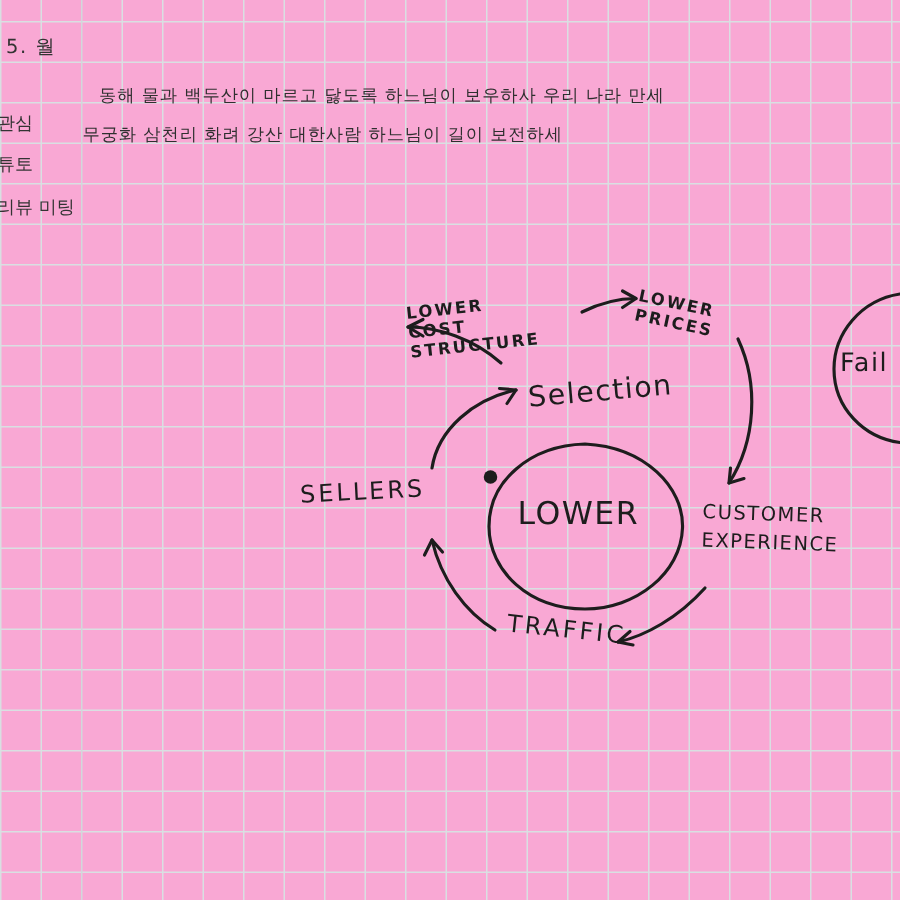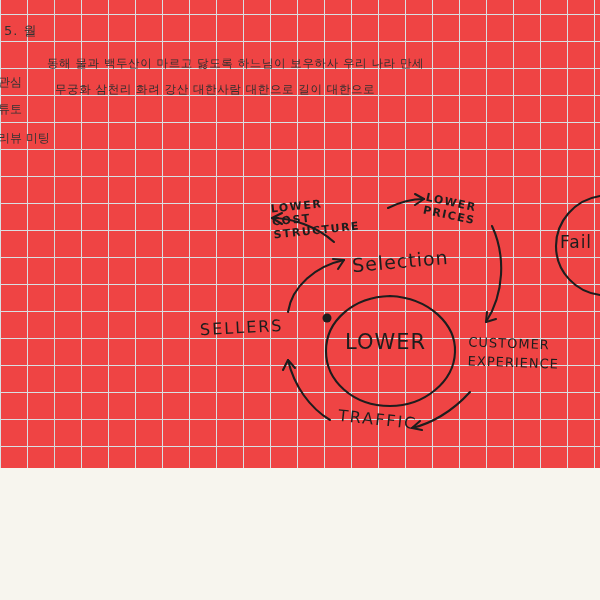--- a/index.html
+++ b/index.html
@@ -3,22 +3,22 @@
 <meta charset="utf-8">
 <style>
   html, body {
     margin: 0;
     padding: 0;
     background: #f7f5ee;
   }
   #page {
     position: relative;
     width: 600px;
-    height: 468px;
-    background: #ef4444;
+    height: 600px;
+    background: #f9a8d4;
     overflow: hidden;
     font-family: "Liberation Sans", sans-serif;
   }
   
   .hlines, .vlines {
     position: absolute;
     inset: 0;
     pointer-events: none;
   }
   .hline {
@@ -175,22 +175,22 @@
       <div class="vline" style="left: 459px;"></div>
       <div class="vline" style="left: 486px;"></div>
       <div class="vline" style="left: 513px;"></div>
       <div class="vline" style="left: 540px;"></div>
       <div class="vline" style="left: 567px;"></div>
       <div class="vline" style="left: 594px;"></div>
     </div>
 
   <div class="kr hdr-date">5.   월</div>
 
-  <div class="kr lyric" style="left:47px; top:56px;">동해 물과 백두산이 마르고 닳도록 하느님이 보우하사 우리 나라 만세</div>
-  <div class="kr lyric" style="left:55px; top:82px;">무궁화 삼천리 화려 강산 대한사람 대한으로 길이 대한으로</div>
+  <div class="kr lyric" style="left:66px; top:56px;">동해 물과 백두산이 마르고 닳도록 하느님이 보우하사 우리 나라 만세</div>
+  <div class="kr lyric" style="left:55px; top:82px;">무궁화 삼천리 화려 강산 대한사람 하느님이 길이 보전하세</div>
 
   <div class="kr side-label" style="top:74px;">관심</div>
   <div class="kr side-label" style="top:101px;">튜토</div>
   <div class="kr side-label" style="top:130px;">리뷰 미팅</div>
 
   <svg class="overlay" viewBox="0 0 600 600">
     <g fill="none" stroke="#1d1d1d" stroke-width="2.1" stroke-linecap="round" stroke-linejoin="round">
 
       <path d="M390,296 C430,298 456,325 455,352 C454,382 424,406 390,406 C353,406 326,381 326,351 C326,321 353,297 390,296 Z"></path>
 

